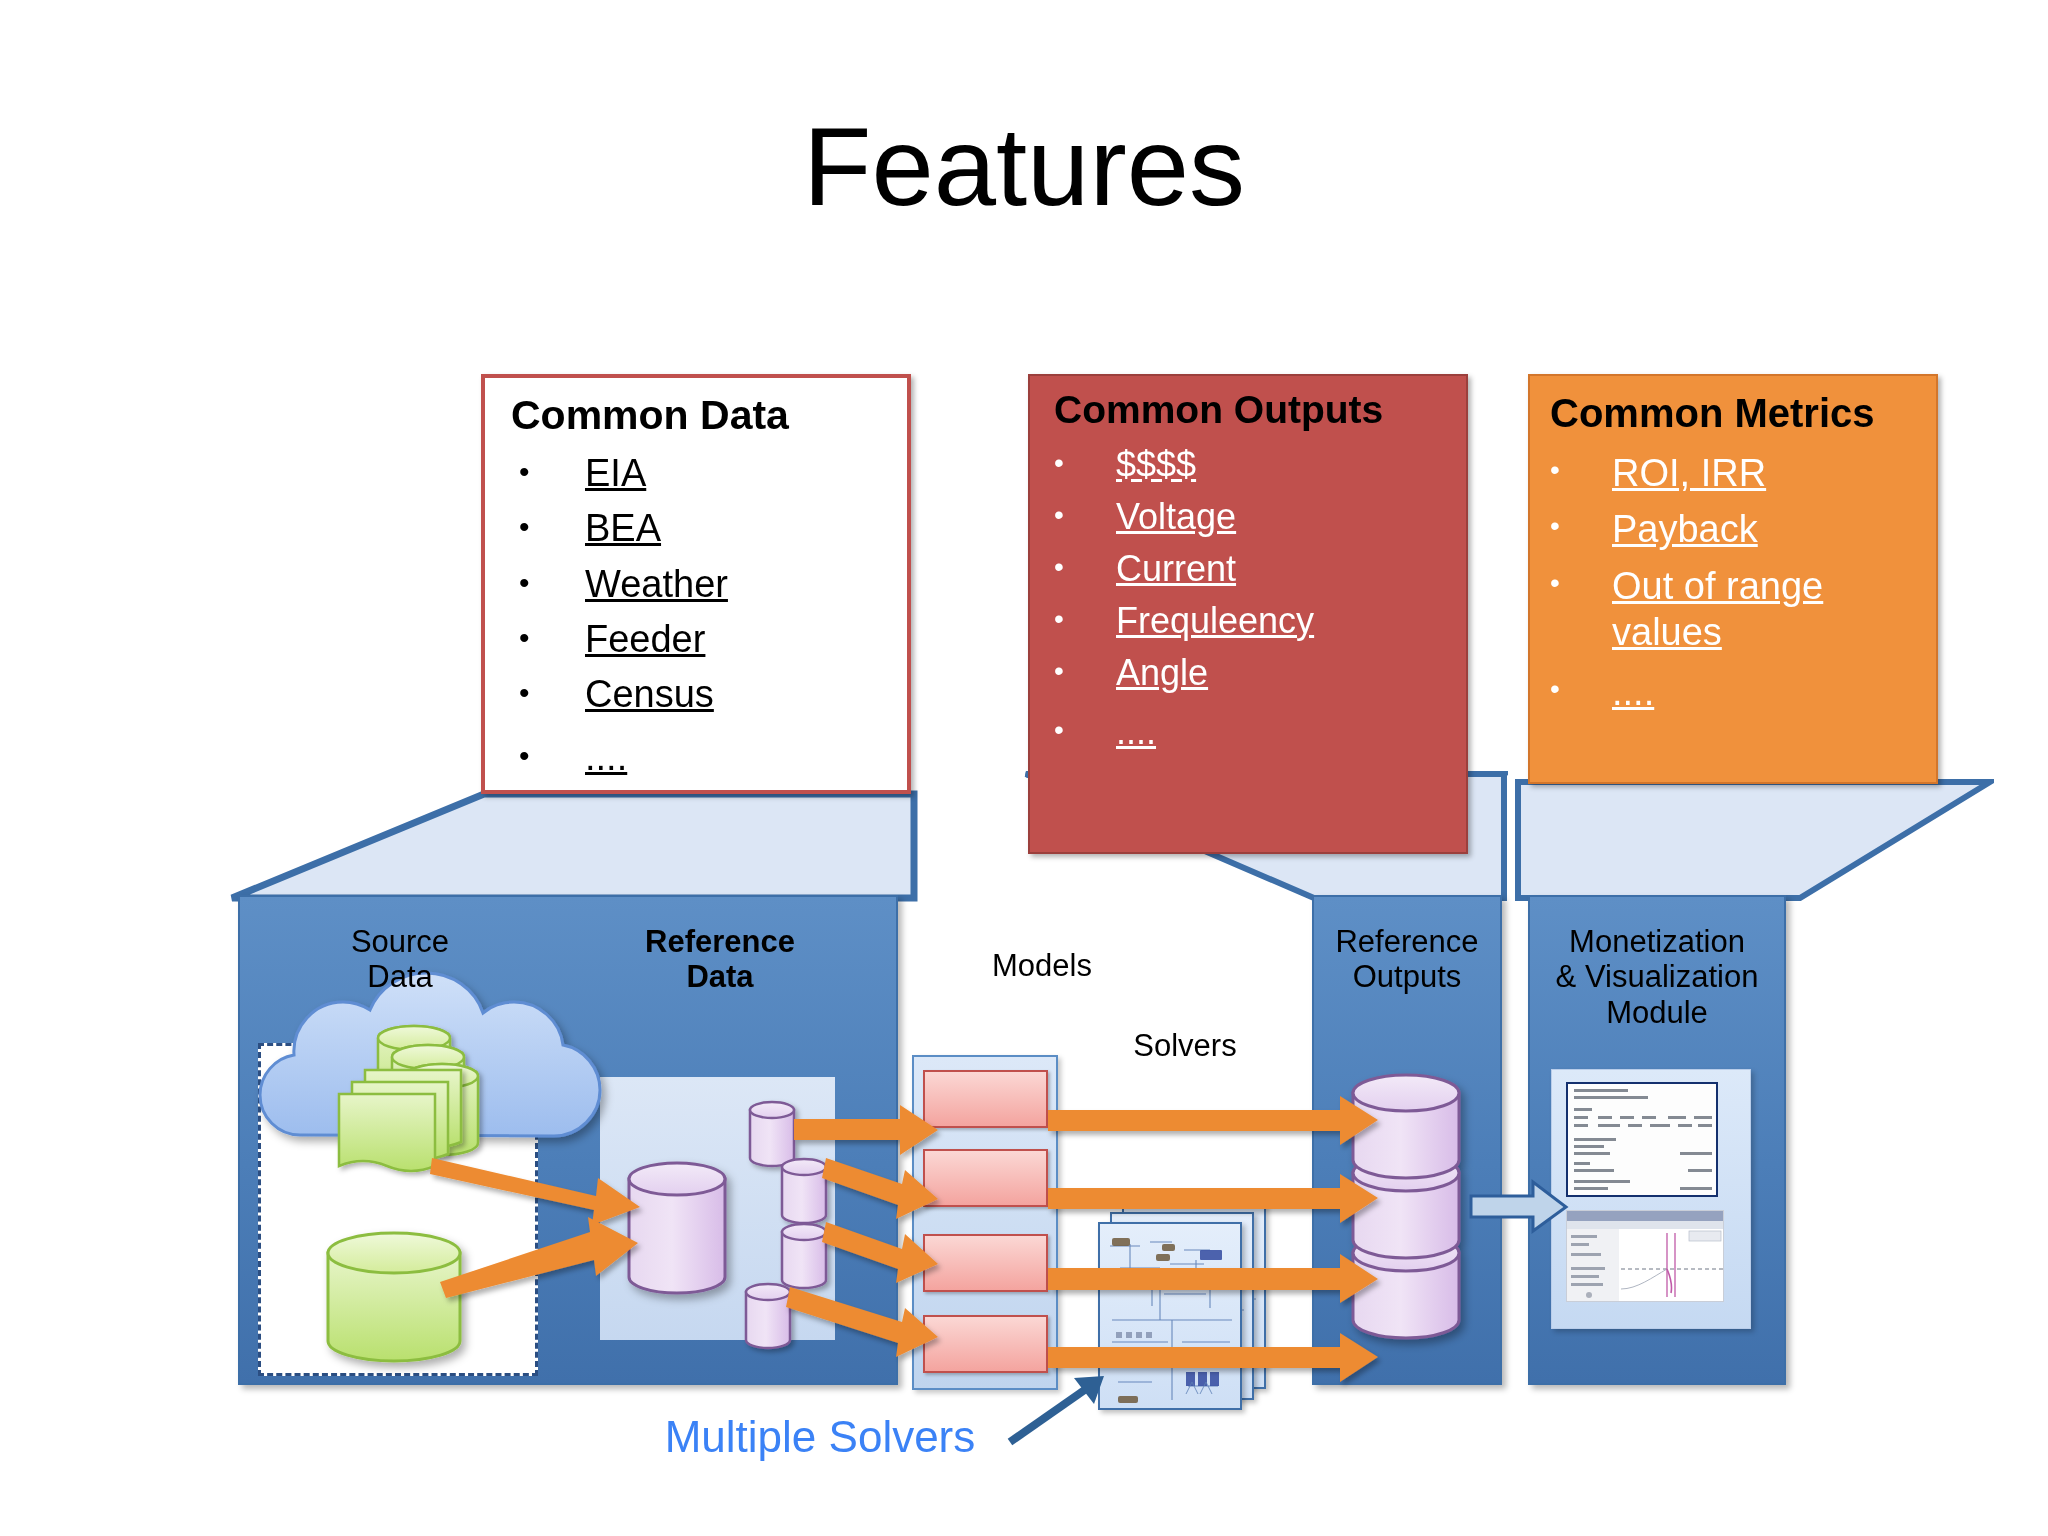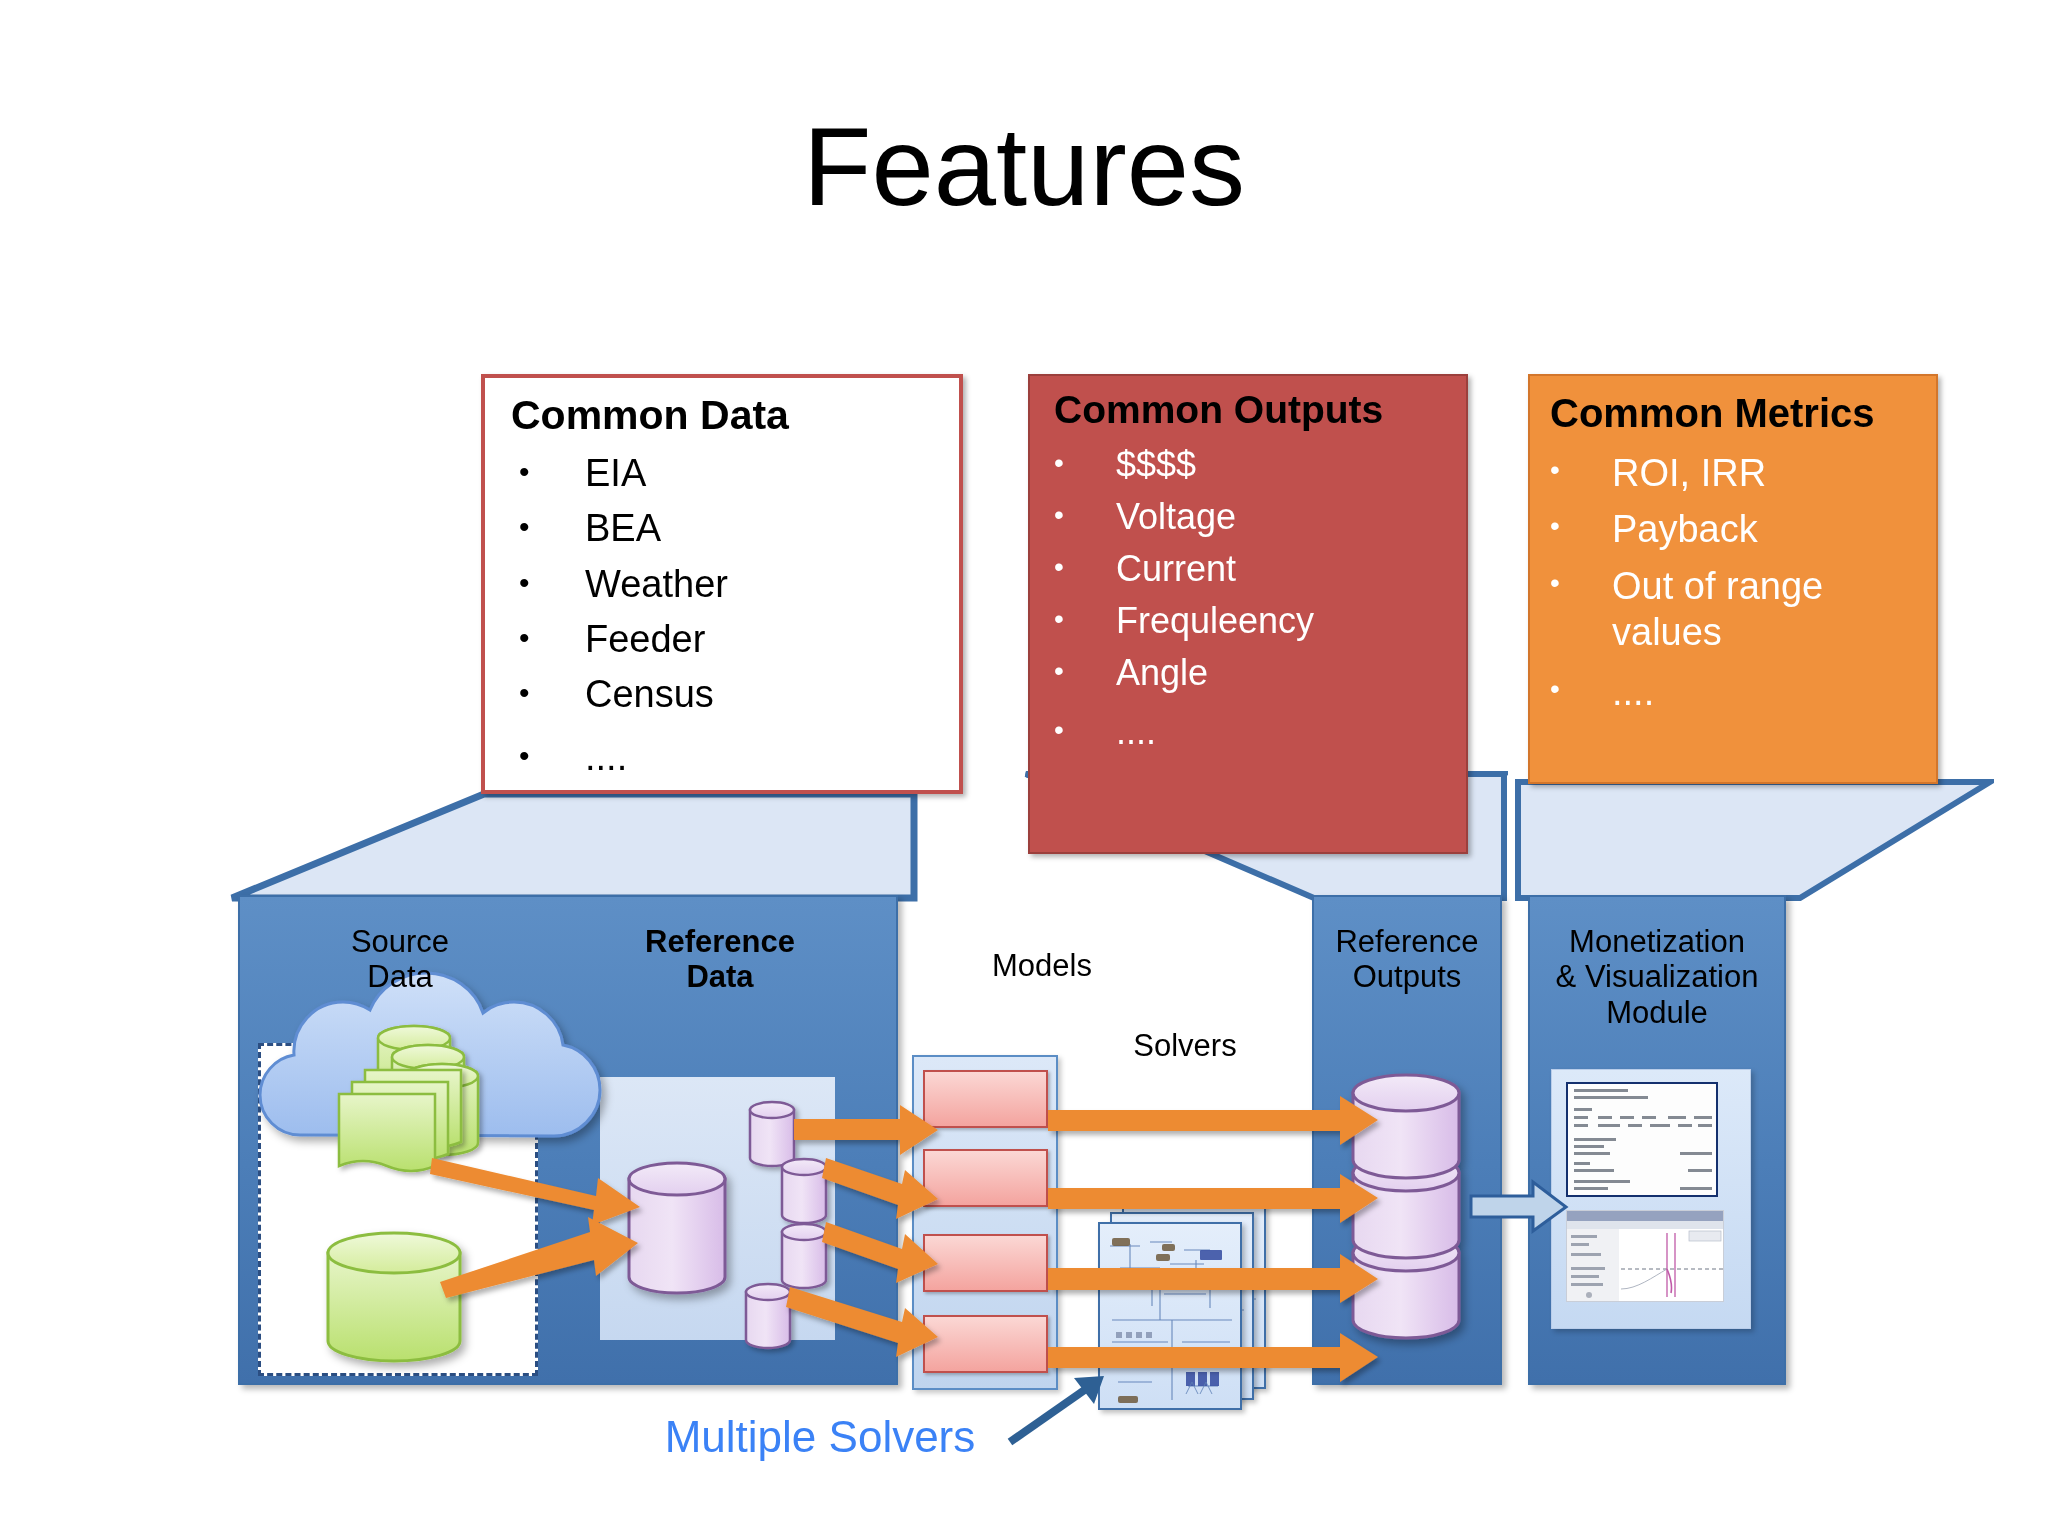--- a/index.html
+++ b/index.html
@@ -43,25 +43,25 @@
   .callout li{
     position:relative;
     line-height:1.22;
   }
   .callout li .bullet{
     position:absolute;
     left:0;top:0;
     width:24px;
     text-align:left;
   }
-  .callout li .txt{display:block;}
+  .callout li .txt{display:block;text-decoration:underline;}
 
   
   #box-common-data{
-    left:481px;top:374px;width:482px;height:420px;
+    left:481px;top:374px;width:430px;height:420px;
     background:#ffffff;
     border:4px solid #C0504D;
   }
   #box-common-data .c-title{font-size:41px;padding:16px 0 2px 26px;}
   #box-common-data ul{padding:2px 0 0 34px;}
   #box-common-data li{font-size:38px;color:#000;padding-left:66px;margin-top:9px;}
   #box-common-data li .bullet{font-size:30px;line-height:1.45;}
 
   
   #box-common-outputs{

